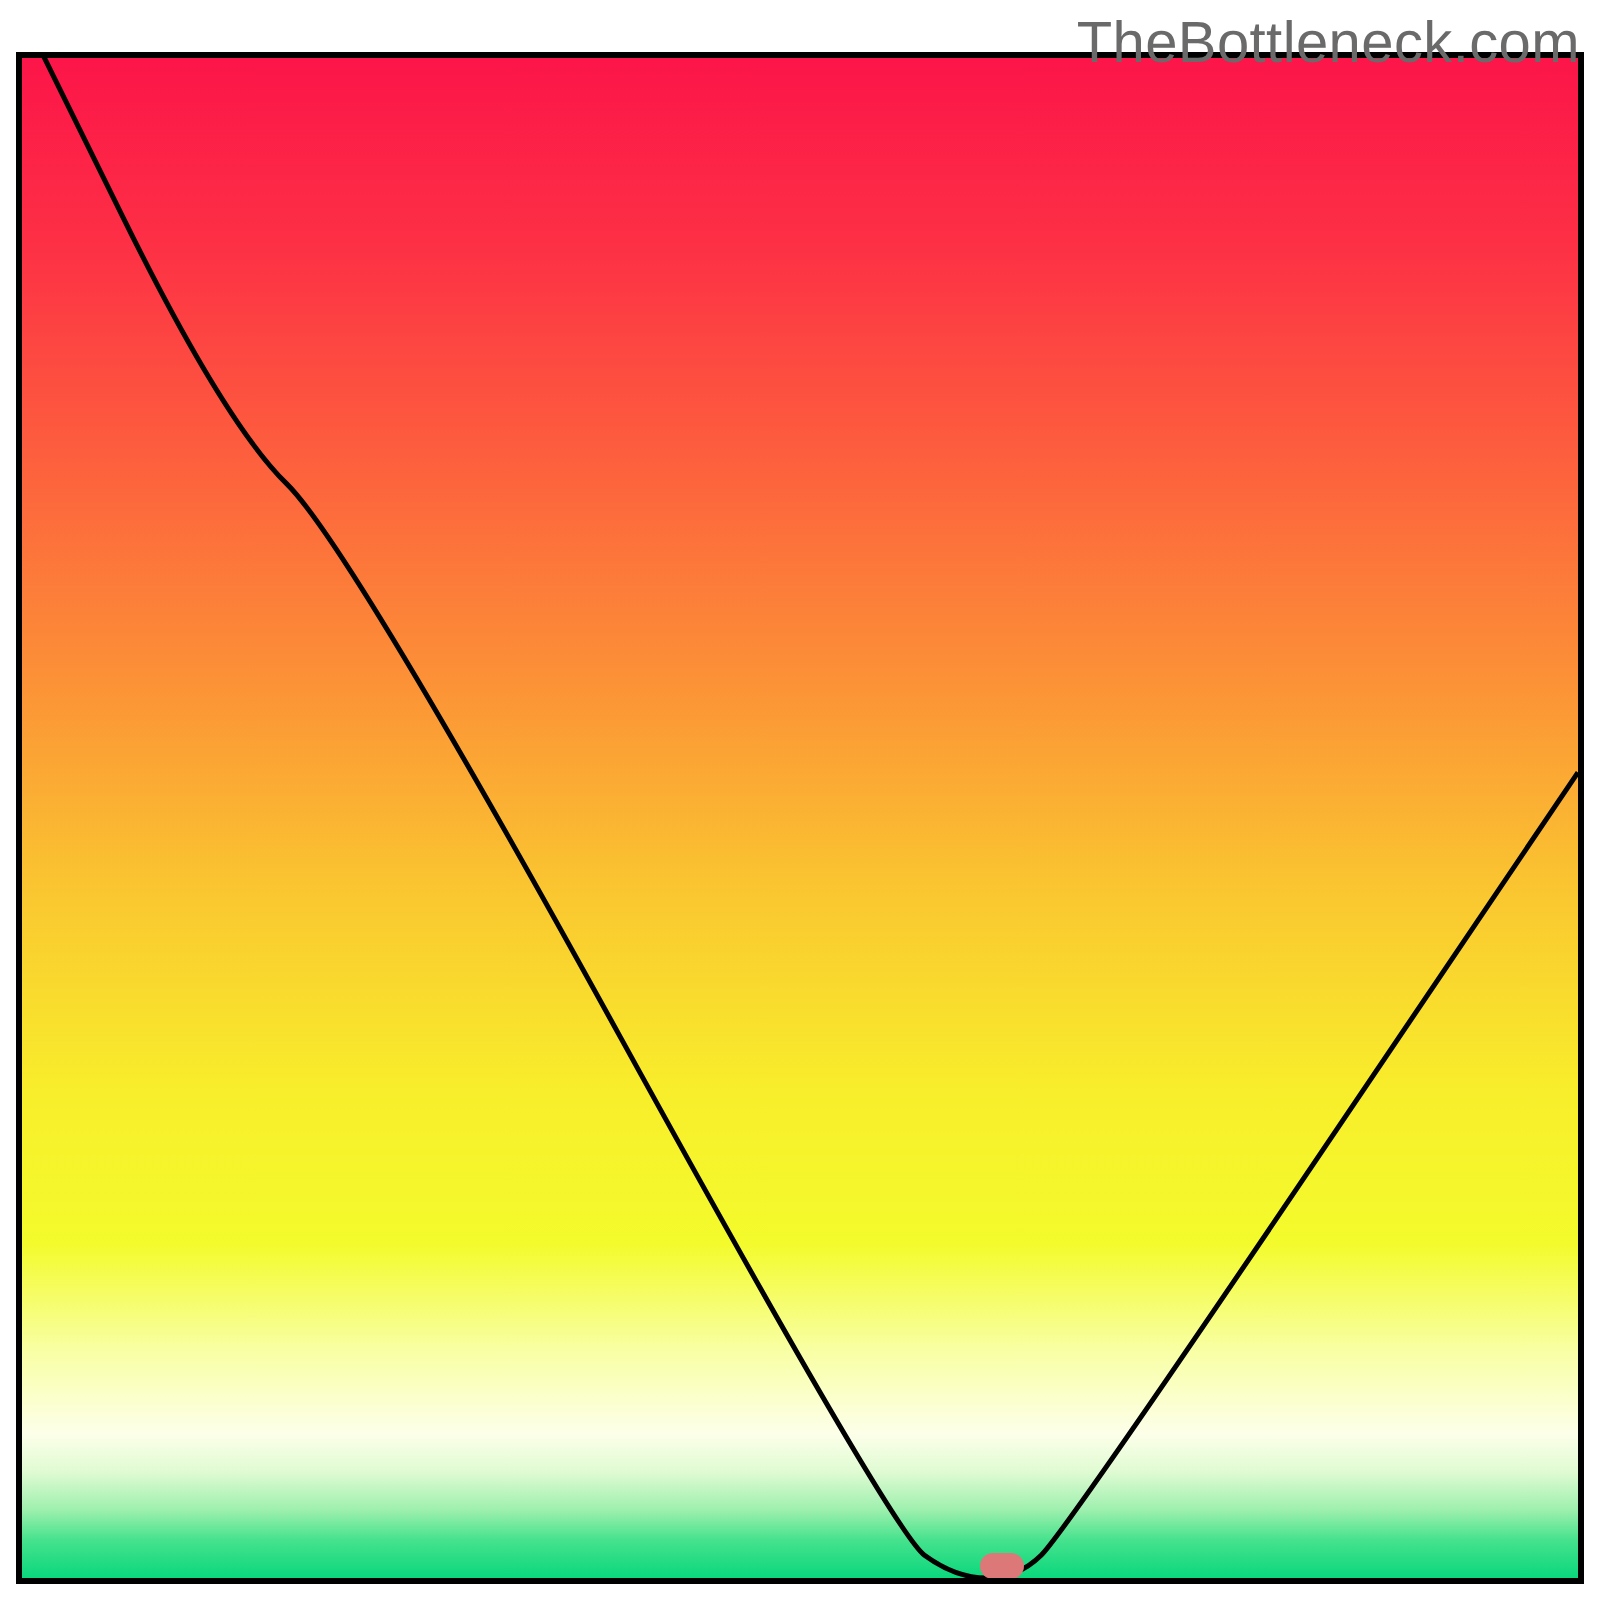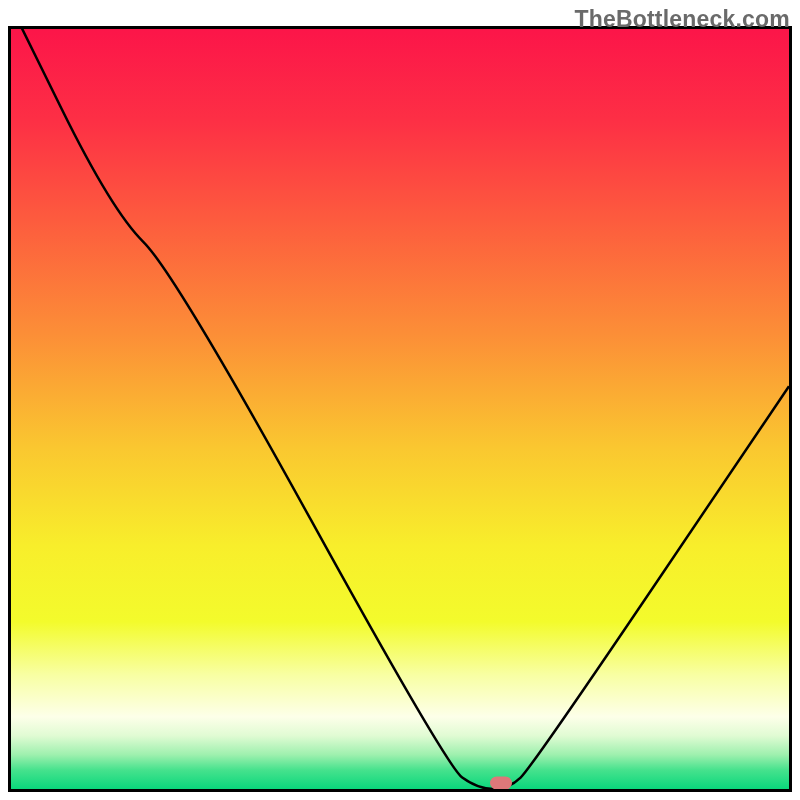--- a/index.html
+++ b/index.html
@@ -13,22 +13,22 @@
   .chart-frame {
     position: relative;
     width: 800px;
     height: 800px;
   }
   .watermark {
     position: absolute;
     top: 6px;
     right: 10px;
     color: #6a6a6a;
-    font-size: 23px;
-    font-weight: 700;
+    font-size: 29px;
+    font-weight: 400;
     letter-spacing: 0.2px;
     z-index: 10;
   }
   .plot-box {
     position: absolute;
     left: 8px;
     top: 26px;
     width: 784px;
     height: 766px;
     border: 3px solid #000;

